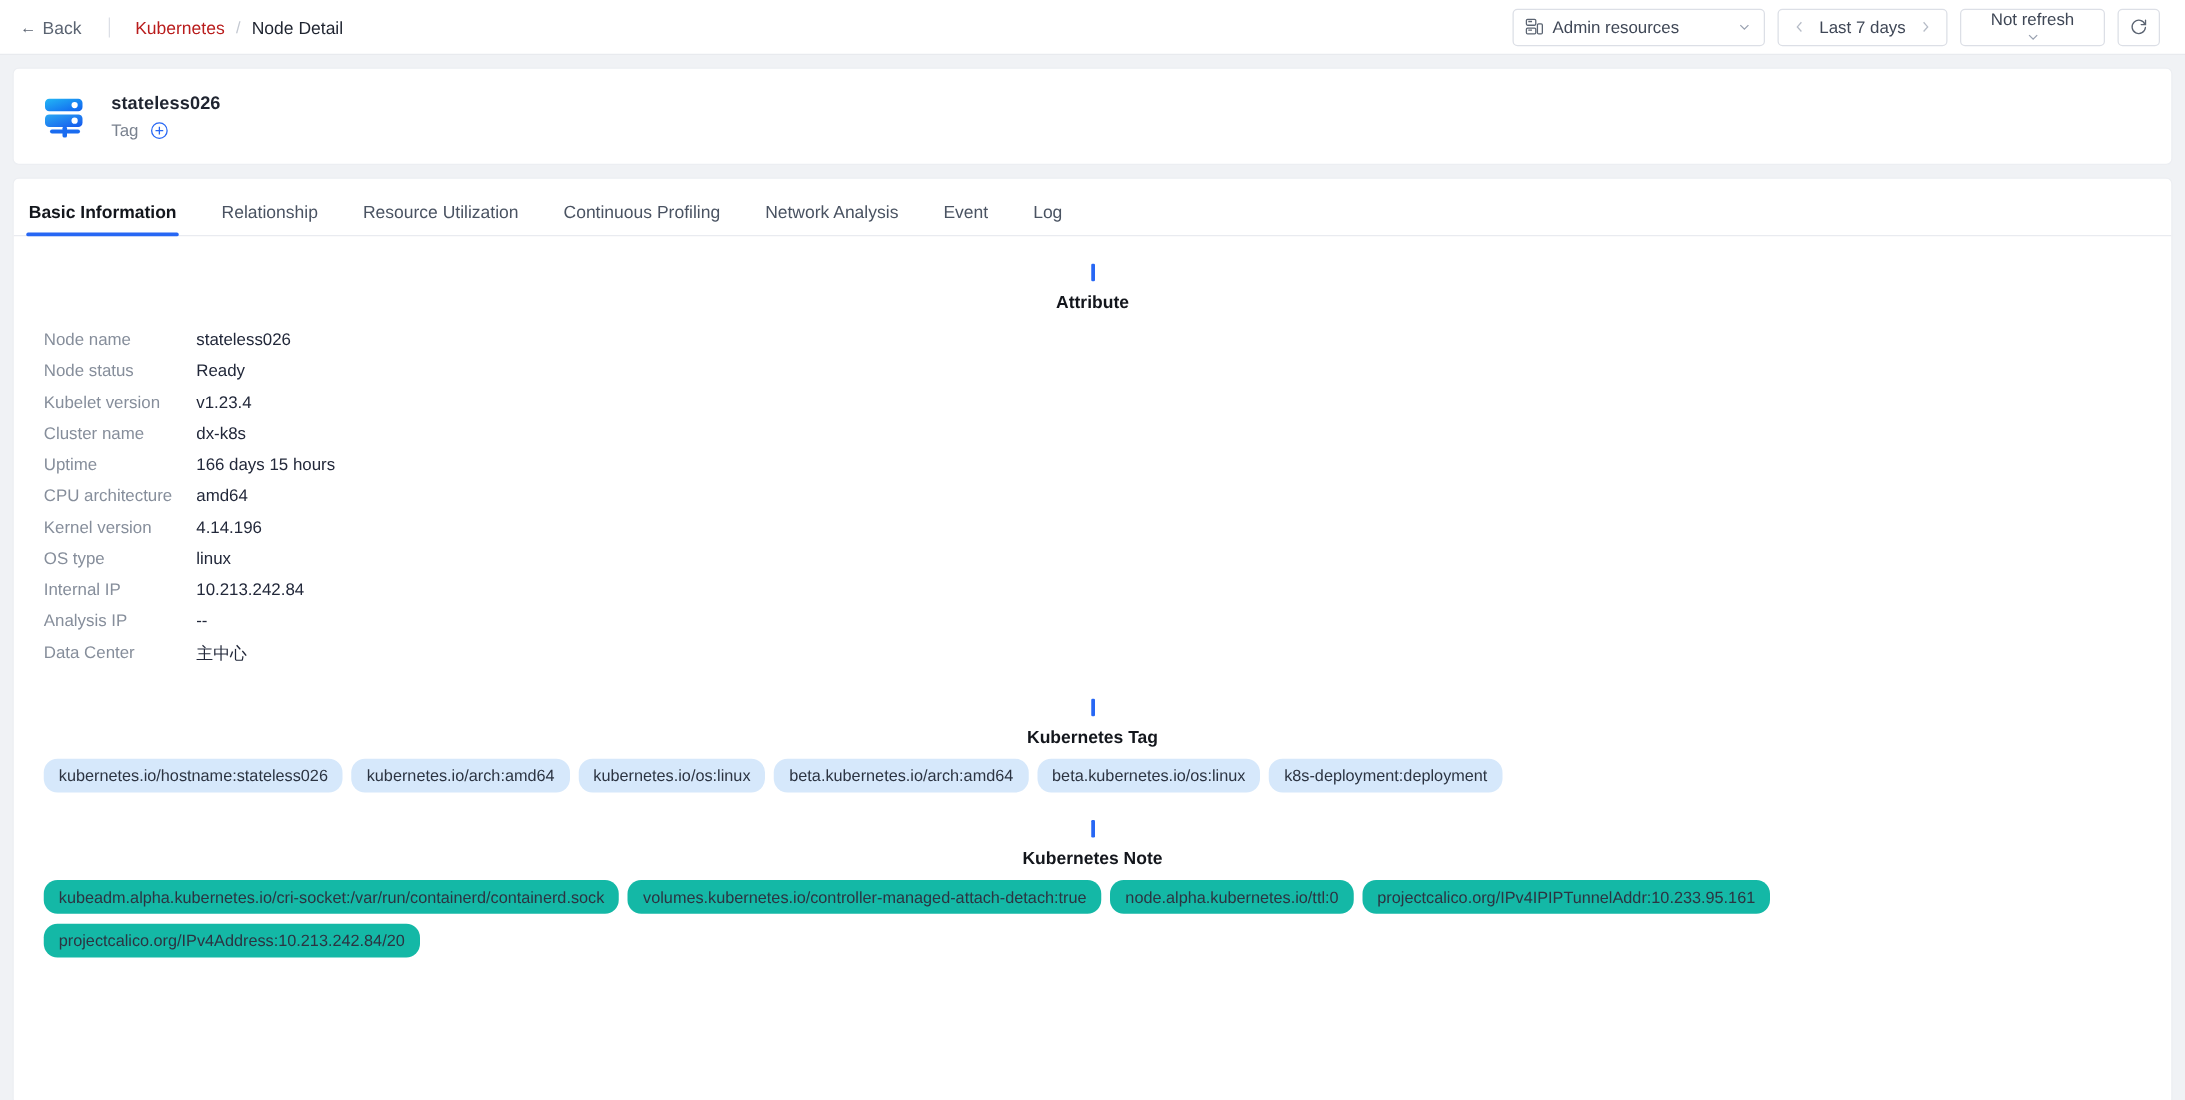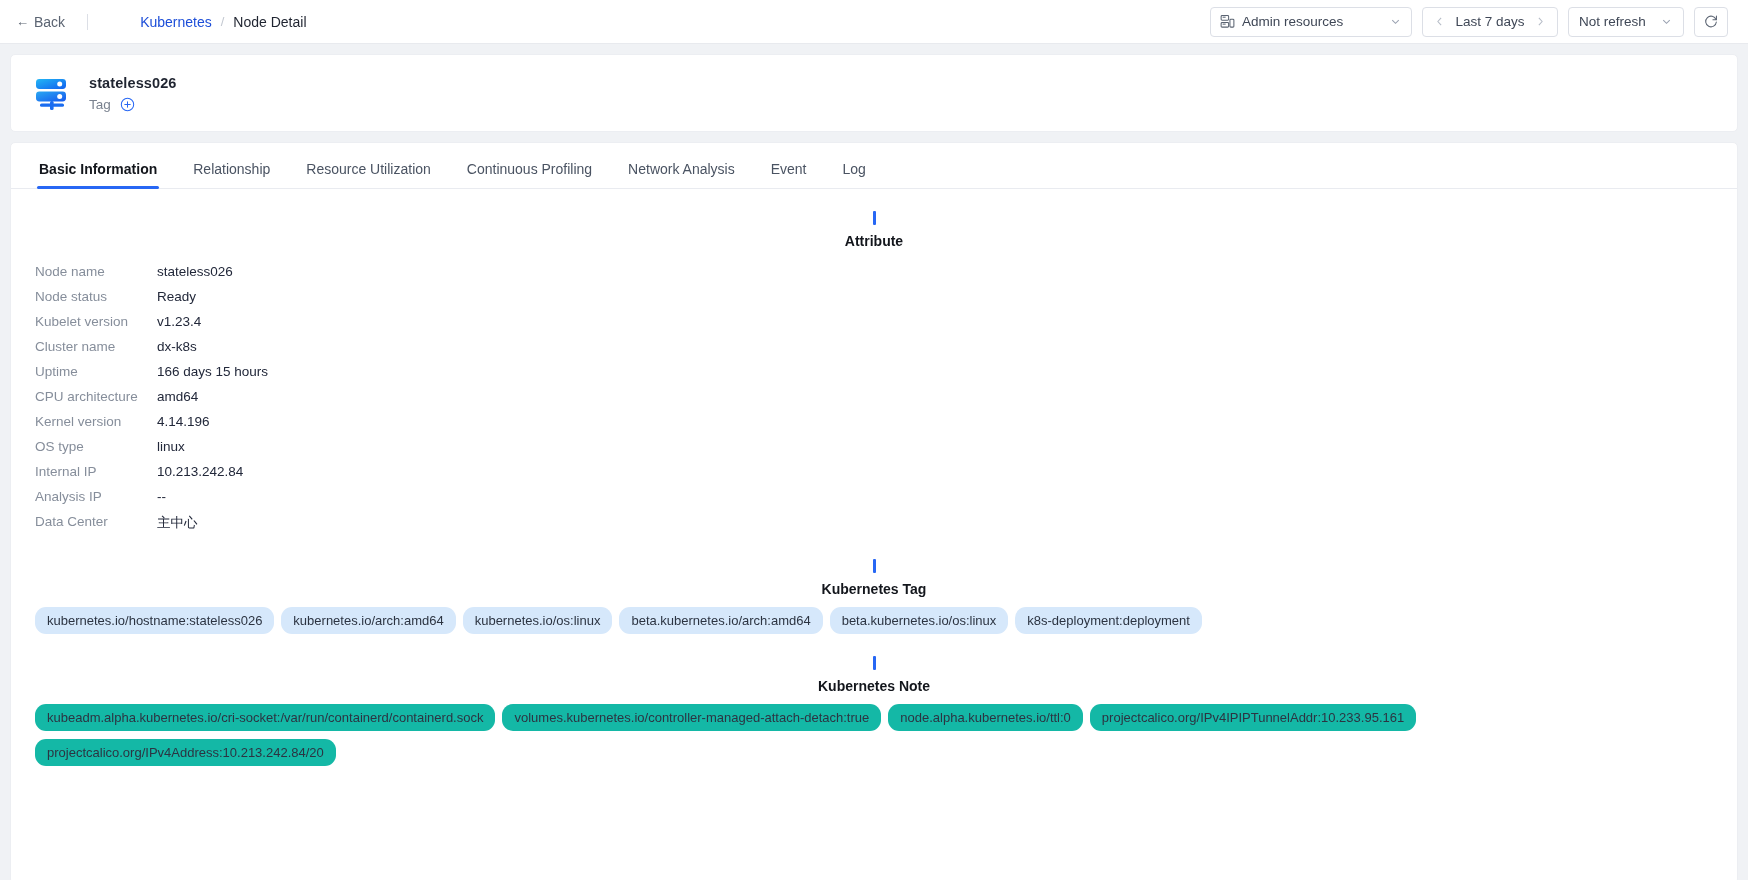--- a/index.html
+++ b/index.html
@@ -33,23 +33,22 @@
   }
   .back-arrow { font-size: 13px; line-height: 1; color: #5b6472; }
   .vsep {
     width: 1px;
     height: 16px;
     background: #dcdfe6;
     margin: 0 20px;
   }
   .crumb {
     font-size: 14px;
-    color: #1d4ed8;
+    color: #b91c1c;
     cursor: pointer;
-    margin-left: 32px;
   }
   .crumb-sep {
     font-size: 13px;
     color: #c3c8d1;
     margin: 0 9px;
   }
   .crumb-current {
     font-size: 14px;
     color: #1f2430;
     font-weight: 500;
@@ -70,21 +69,21 @@
     align-items: center;
     font-size: 13.5px;
     color: #3f4756;
     cursor: pointer;
     user-select: none;
   }
   .ctl-resources { width: 202px; padding: 0 9px; gap: 7px; }
   .ctl-resources .lbl { flex: 1; }
   .ctl-range { width: 136px; justify-content: space-between; padding: 0 8px; }
   .ctl-range .lbl { flex: 1; text-align: center; }
-  .ctl-refresh { width: 116px; padding: 0 10px; }
+  .ctl-refresh { width: 116px; padding: 0 10px; flex-direction: column; }
   .ctl-refresh .lbl { flex: 1; }
   .ctl-reload {
     width: 34px;
     justify-content: center;
   }
   .chev { color: #9aa2b1; flex-shrink: 0; display: flex; }
   .arrow-nav { color: #b6bcc7; display: flex; padding: 0 2px; }
 
   
   .wrap { padding: 10px 10px 0 10px; }
@@ -111,21 +110,21 @@
   .node-tagrow { display: flex; align-items: center; gap: 9px; }
   .node-tag-label { font-size: 13.5px; color: #7a828f; }
   .add-tag-btn { cursor: pointer; display: flex; }
 
   
   .body-card { min-height: 742px; padding: 0 0 20px 0; }
   .tabs {
     display: flex;
     align-items: flex-end;
     gap: 36px;
-    padding: 0 28px;
+    padding: 0 12px;
     border-bottom: 1px solid #e9ebf0;
     height: 46px;
   }
   .tab {
     font-size: 14px;
     color: #4a5362;
     padding-bottom: 11px;
     cursor: pointer;
     position: relative;
     white-space: nowrap;

